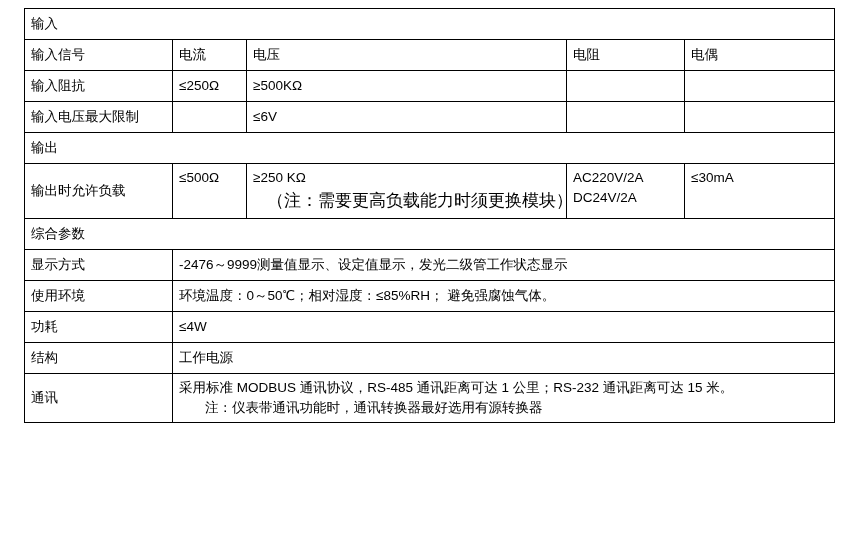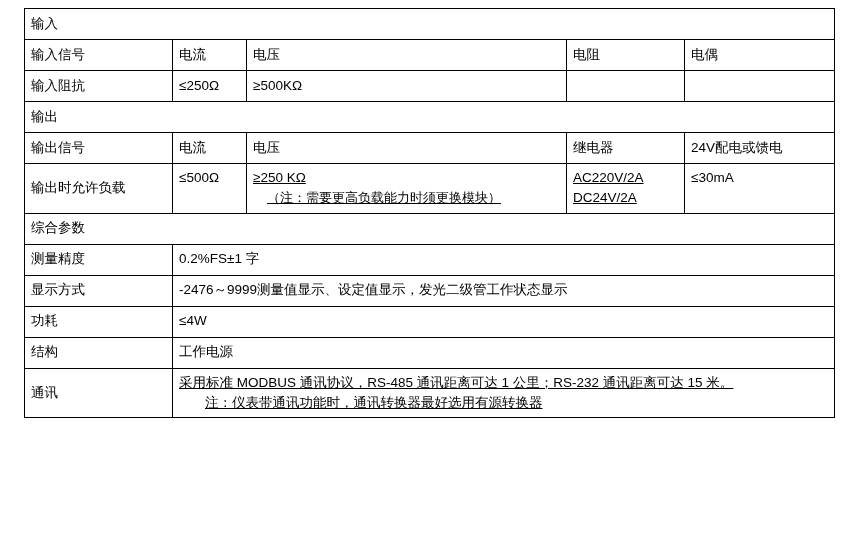--- a/index.html
+++ b/index.html
@@ -37,25 +37,24 @@
     overflow: hidden;
   }
   td.label {
     padding-left: 8px;
     margin-left: 36px;
   }
   td.section {
     padding-left: 8px;
   }
   .sub-note {
-    font-size: 13px;
+    font-size: 17px;
   }
   .cell-two-line {
     line-height: 1.6;
-    text-decoration: underline;
   }
   .pad-left-lg {
     padding-left: 14px;
   }
   .comm-line2 {
     padding-left: 26px;
   }
 </style>
 </head>
 <body>
@@ -86,32 +85,32 @@
 
       <tr>
         <td class="label">输入阻抗</td>
         <td>≤250Ω</td>
         <td>≥500KΩ</td>
         <td></td>
         <td></td>
       </tr>
 
 
+      <tr>
+        <td class="label">输入电压最大限制</td>
+        <td></td>
+        <td>≤6V</td>
+        <td></td>
+        <td></td>
+      </tr>
 
       <tr>
         <td class="section" colspan="5">输出</td>
       </tr>
 
-      <tr>
-        <td class="label">输出信号</td>
-        <td>电流</td>
-        <td>电压</td>
-        <td>继电器</td>
-        <td>24V配电或馈电</td>
-      </tr>
 
       <tr>
         <td class="label">
           <div>输出时允许负载</div>
         </td>
         <td style="vertical-align:top">≤500Ω</td>
         <td class="cell-two-line" style="vertical-align:top">
           <div>≥250 KΩ</div>
           <div class="sub-note pad-left-lg">（注：需要更高负载能力时须更换模块）</div>
         </td>
@@ -119,31 +118,31 @@
           <div>AC220V/2A</div>
           <div>DC24V/2A</div>
         </td>
         <td style="vertical-align:top">≤30mA</td>
       </tr>
 
       <tr>
         <td class="section" colspan="5">综合参数</td>
       </tr>
 
-      <tr>
-        <td class="label">测量精度</td>
-        <td colspan="4" class="pad-left-lg">0.2%FS±1 字</td>
-      </tr>
 
 
       <tr>
         <td class="label">显示方式</td>
         <td colspan="4" class="pad-left-lg">-2476～9999测量值显示、设定值显示，发光二级管工作状态显示</td>
       </tr>
 
+      <tr>
+        <td class="label">使用环境</td>
+        <td colspan="4" class="pad-left-lg">环境温度：0～50℃；相对湿度：≤85%RH； 避免强腐蚀气体。</td>
+      </tr>
 
 
       <tr>
         <td class="label">功耗</td>
         <td colspan="4" class="pad-left-lg">≤4W</td>
       </tr>
 
       <tr>
         <td class="label">结构</td>
         <td colspan="4" class="pad-left-lg">工作电源</td>

